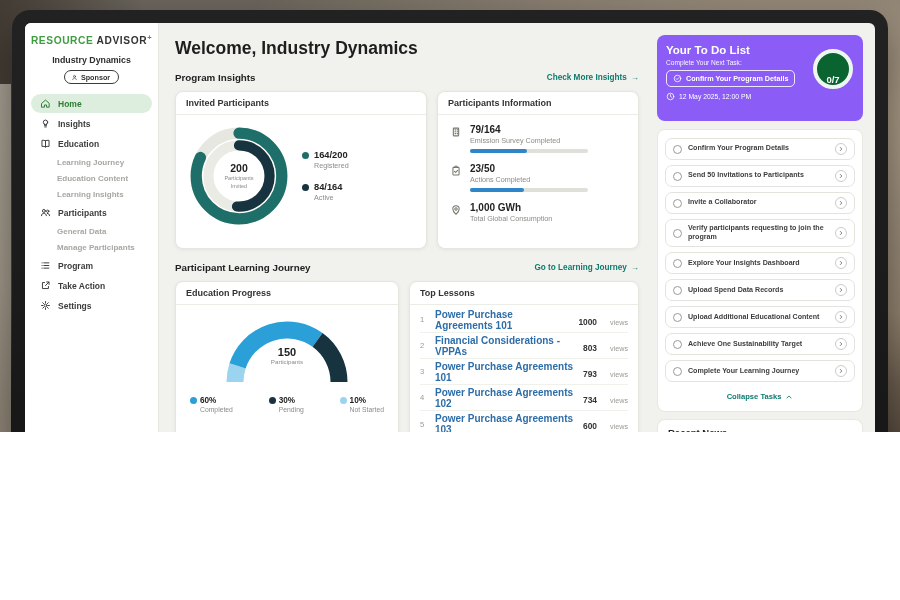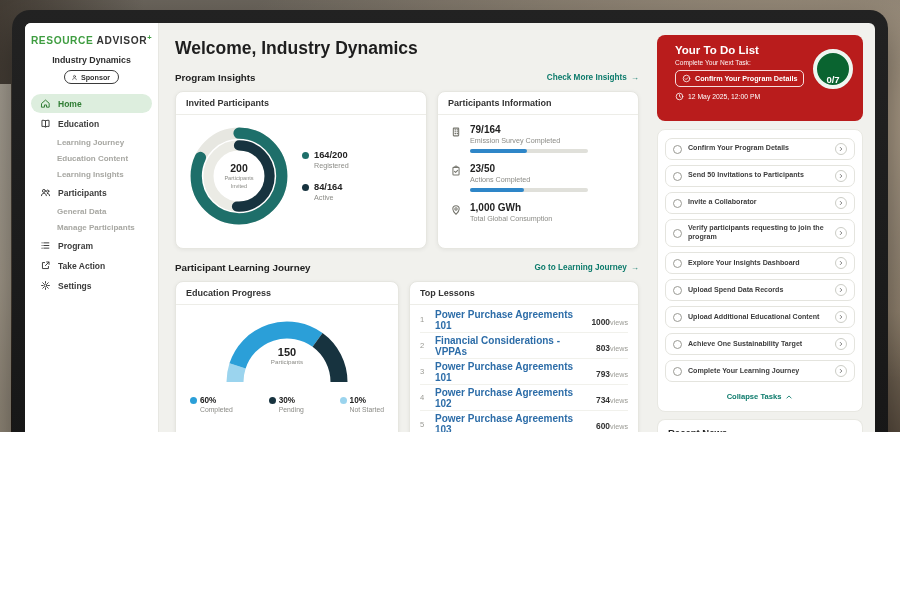--- a/index.html
+++ b/index.html
@@ -96,25 +96,25 @@
   .el-val { font-size:8.2px; font-weight:800; color:#222; }
   .el-label { font-size:6.8px; color:#8b8b86; margin-top:1px; margin-left:10px; }
 
   .card-lessons { flex:1; height:168px; }
   .lessons-body { padding:2px 10px 0; }
   .lesson-row { display:flex; align-items:center; gap:7px; height:26px; border-bottom:1px solid #f1f1ec; }
   .lesson-row:last-child { border-bottom:none; }
   .rank { color:#9a9a94; font-size:7.6px; width:8px; flex:none; }
   .lesson-link { color:#2d6da8; font-weight:700; font-size:10px; flex:1; cursor:pointer; }
   .views { font-weight:700; font-size:8.4px; color:#333; }
-  .views-label { color:#9a9a94; font-size:7.2px; margin-left:0; }
+  .views-label { color:#9a9a94; font-size:7.2px; margin-left:13px; }
 
   
   .rightpanel { width:224px; padding:12px 12px 0 6px; display:flex; flex-direction:column; }
-  .todo-green { background:#b91c1c; border-radius:8px; color:#fff; padding:9px 18px; position:relative; min-height:86px; }
+  .todo-green { background:#8b5cf6; border-radius:8px; color:#fff; padding:9px 9px; position:relative; min-height:86px; }
   .todo-title { font-size:11.5px; font-weight:800; }
   .todo-sub { font-size:6.6px; margin-top:3px; opacity:.95; }
   .todo-next { display:flex; align-items:center; gap:4px; font-size:7.2px; font-weight:700; margin-top:4px;
     border:1px solid rgba(255,255,255,.85); border-radius:5px; padding:3px 6px; width:max-content; max-width:142px; cursor:pointer; }
   .todo-due { display:flex; align-items:center; gap:4px; font-size:6.8px; margin-top:5px; }
   .gicon { display:flex; }
   .gicon svg { width:9px; height:9px; }
   .todo-ring { position:absolute; right:10px; top:14px; width:40px; height:40px; border-radius:50%;
     border:4px solid #eef6f0; background:#0a6430; display:flex; align-items:flex-end; justify-content:center;
     font-weight:800; font-size:9.5px; }
@@ -160,20 +160,29 @@
         </div>
 
         <nav class="nav">
           <div class="nav-item active">
             <span class="nicon">
                 <svg class="ic" viewBox="0 0 18 18">
                   <path d="M3 8.6L9 3.4l6 5.2V15h-4.3v-3.6H7.3V15H3z"></path>
                 </svg>
               </span>
             <span>Home</span>
+          </div>
+          <div class="nav-item">
+            <span class="nicon">
+                <svg class="ic" viewBox="0 0 18 18">
+                  <circle cx="9" cy="7" r="3.6"></circle>
+                  <path d="M7.4 10.3v2.2h3.2v-2.2M7.7 14.6h2.6"></path>
+                </svg>
+              </span>
+            <span>Insights</span>
           </div>
           <div class="nav-item">
             <span class="nicon">
                 <svg class="ic" viewBox="0 0 18 18">
                   <path d="M9 4.8C7.7 3.7 5.4 3.5 3.2 3.9v9.9c2.2-.4 4.5-.2 5.8.9 1.3-1.1 3.6-1.3 5.8-.9V3.9C12.6 3.5 10.3 3.7 9 4.8z"></path>
                   <path d="M9 4.8v9.9"></path>
                 </svg>
               </span>
             <span>Education</span>
           </div>

